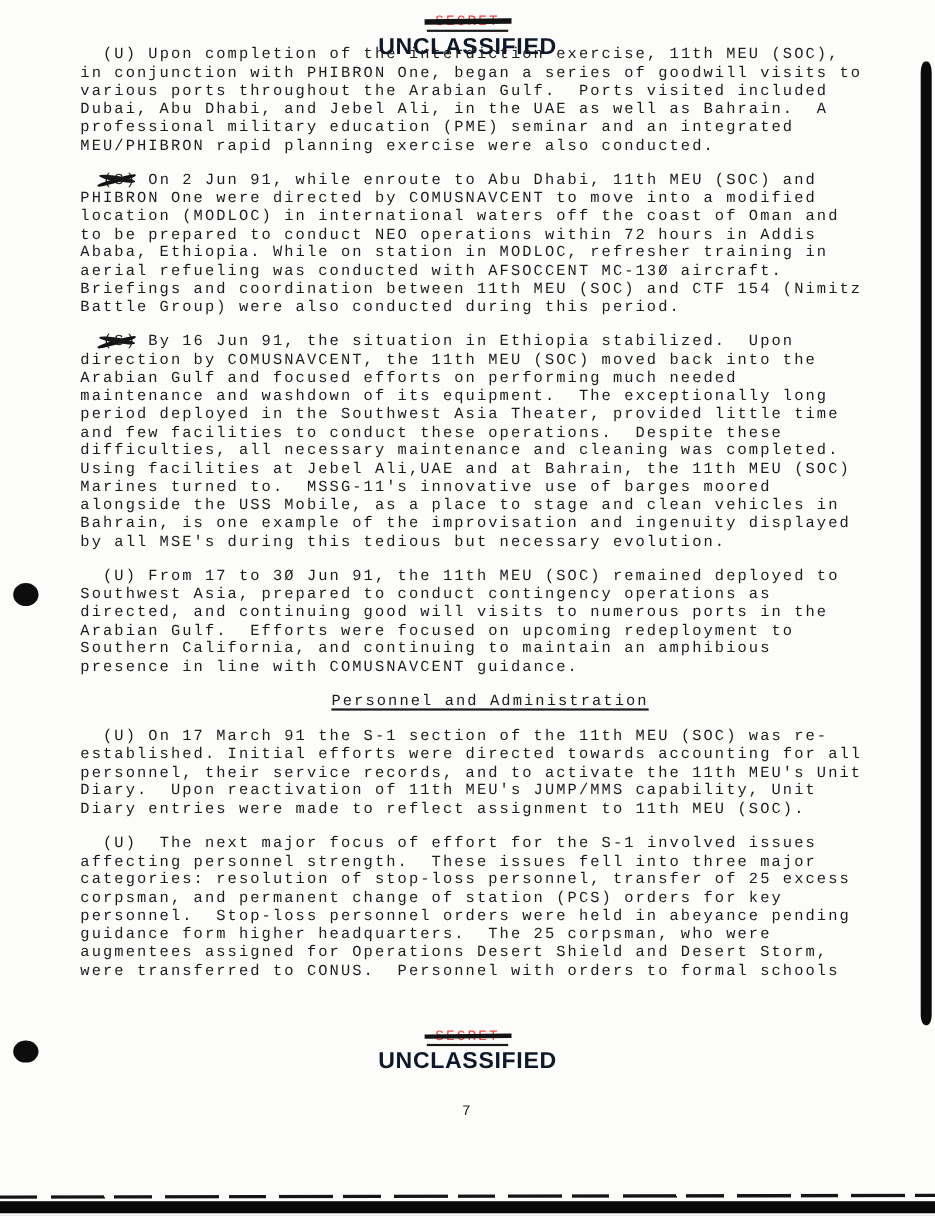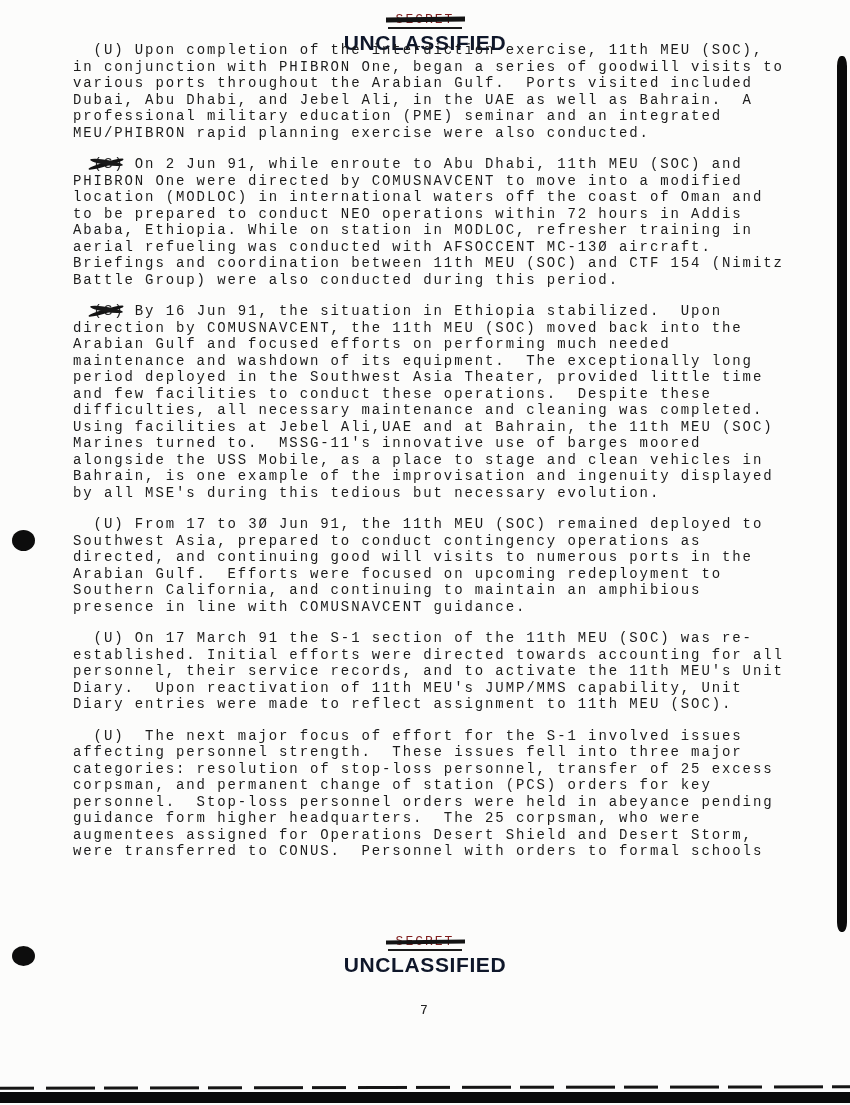--- a/index.html
+++ b/index.html
@@ -17,21 +17,21 @@
   
   .class-block { position:absolute; left:0; width:850px; text-align:center; }
   .class-block.top { top:10px; }
   .class-block.bottom { top:932px; }
 
   .struck {
     display:inline-block;
     position:relative;
     font-size:13px;
     letter-spacing:2px;
-    color:#7f1d1d;
+    color:#ef4444;
   }
   .struck::before {
     content:""; position:absolute; left:-10px; right:-10px; top:42%; height:4px;
     background:#131313; transform:rotate(-0.6deg);
   }
   .struck::after {
     content:""; position:absolute; left:-8px; right:-8px; bottom:-2px; height:2px;
     background:#1a1a1a;
   }
   .struck.heavy::before { height:5px; top:30%; }
@@ -158,20 +158,21 @@
 Bahrain, is one example of the improvisation and ingenuity displayed
 by all MSE's during this tedious but necessary evolution.</span></div>
 
     <div class="para"><span>  </span><span class="marker">(U)</span><span> From 17 to 3Ø Jun 91, the 11th MEU (SOC) remained deployed to
 Southwest Asia, prepared to conduct contingency operations as
 directed, and continuing good will visits to numerous ports in the
 Arabian Gulf.  Efforts were focused on upcoming redeployment to
 Southern California, and continuing to maintain an amphibious
 presence in line with COMUSNAVCENT guidance.</span></div>
 
+    <div class="section-heading"><span>Personnel and Administration</span></div>
 
     <div class="para"><span>  </span><span class="marker">(U)</span><span> On 17 March 91 the S-1 section of the 11th MEU (SOC) was re-
 established. Initial efforts were directed towards accounting for all
 personnel, their service records, and to activate the 11th MEU's Unit
 Diary.  Upon reactivation of 11th MEU's JUMP/MMS capability, Unit
 Diary entries were made to reflect assignment to 11th MEU (SOC).</span></div>
 
     <div class="para"><span>  </span><span class="marker">(U)</span><span>  The next major focus of effort for the S-1 involved issues
 affecting personnel strength.  These issues fell into three major
 categories: resolution of stop-loss personnel, transfer of 25 excess

